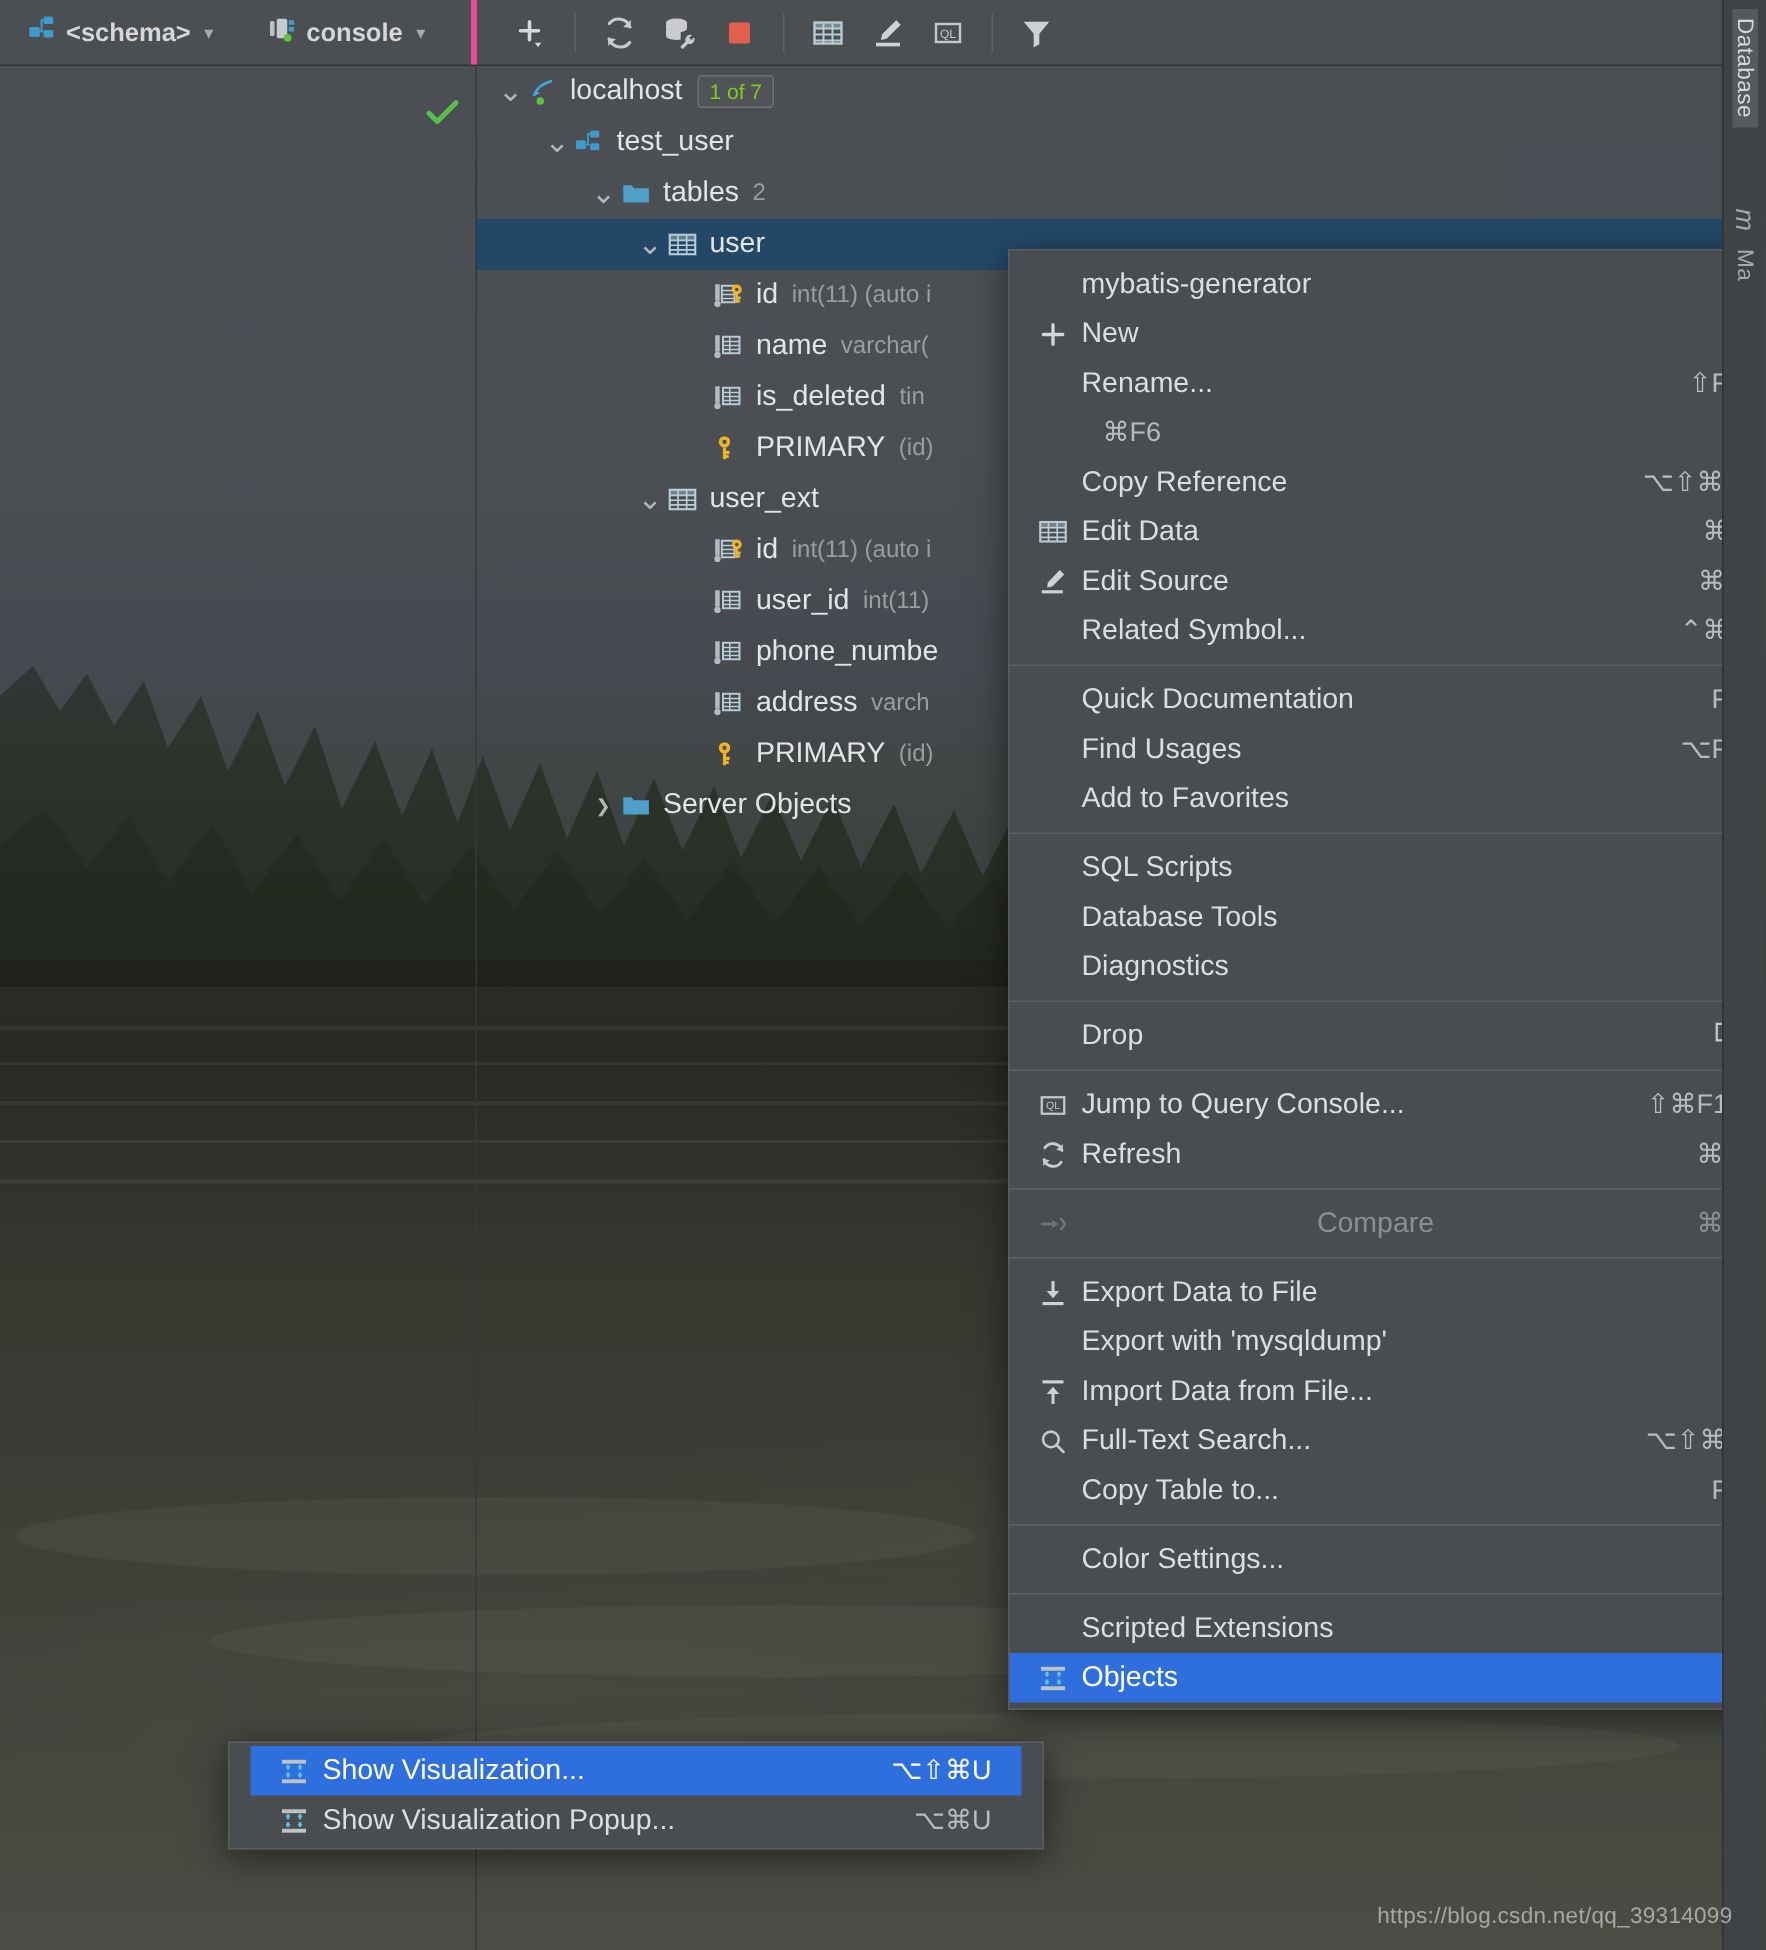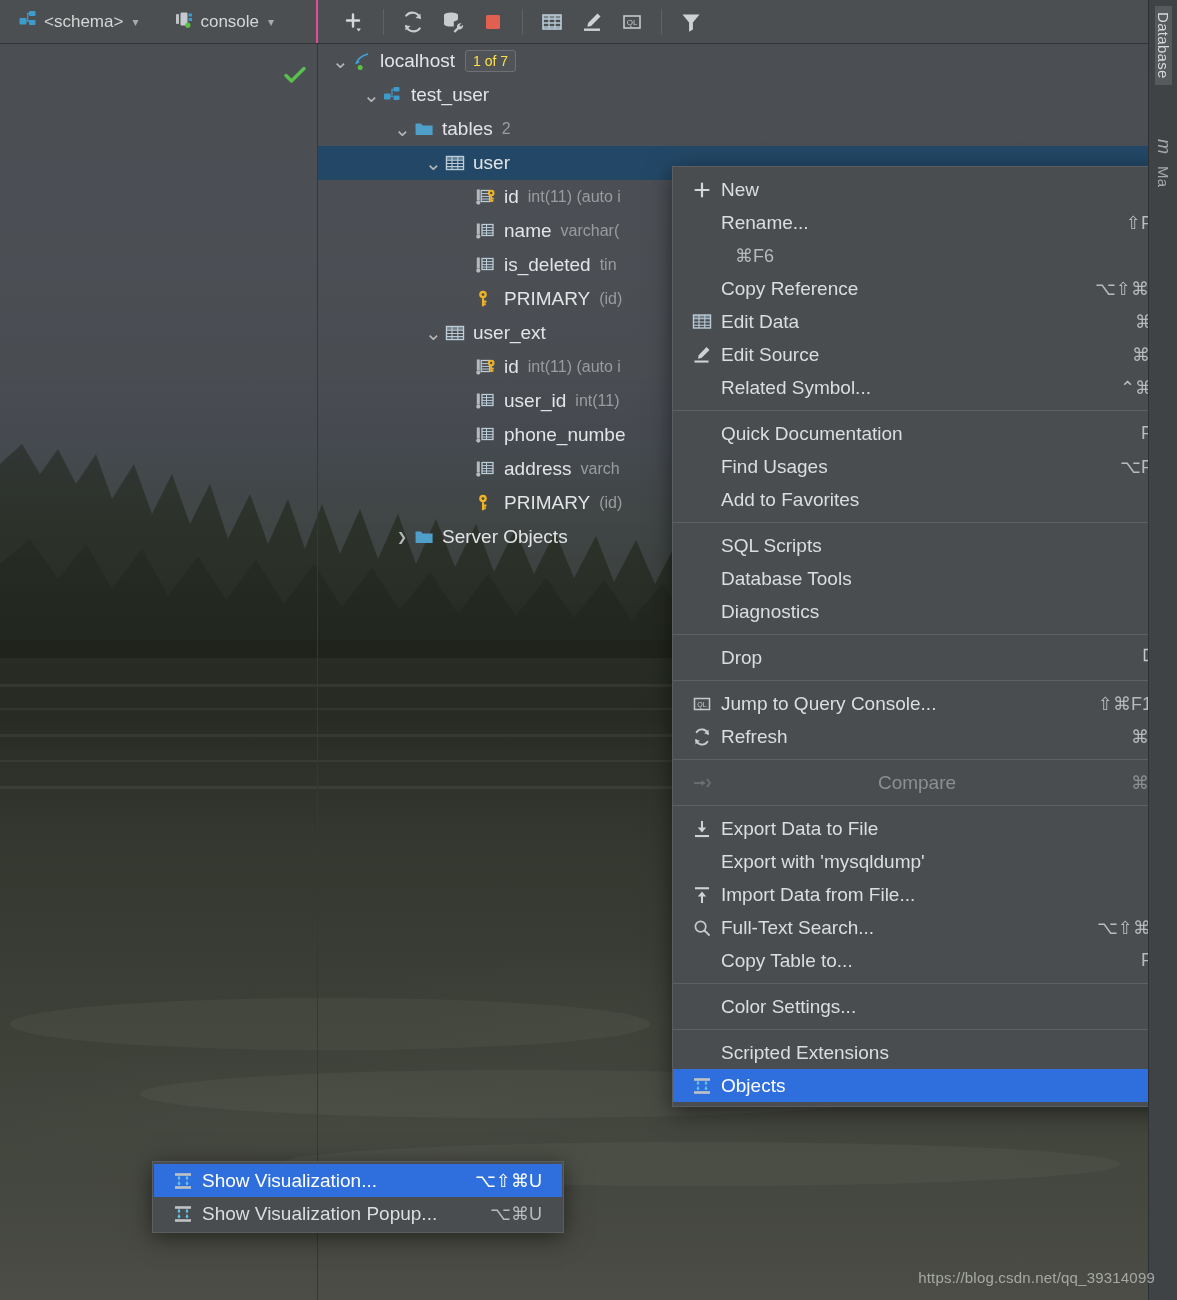--- a/index.html
+++ b/index.html
@@ -41,21 +41,21 @@
     opacity:.55;
   }
 
   
   #toolbar{
     position:absolute;left:0;top:0;width:1177px;height:44px;
     background:#4b4f52;border-bottom:1px solid #323537;box-sizing:border-box;
     display:flex;align-items:center;
   }
   #tb-left{width:318px;height:100%;display:flex;align-items:center;
-    border-right:2px solid #ec4899;box-sizing:border-box;padding-left:14px;}
+    border-right:4px solid #ec4899;box-sizing:border-box;padding-left:14px;font-weight:bold;}
   #tb-right{flex:1;height:100%;display:flex;align-items:center;padding-left:16px;}
   .chip{display:flex;align-items:center;gap:6px;color:#d6d6d6;font-size:17px;
     padding:3px 4px;border-radius:3px;cursor:default;white-space:nowrap;}
   .chip + .chip{margin-left:28px;}
   .caret{color:#a9aaab;font-size:12px;margin-left:3px;}
   .tb-btn{width:40px;height:40px;display:flex;align-items:center;justify-content:center;
     border-radius:3px;cursor:default;}
   .tb-sep{width:1px;height:26px;background:#5e6265;margin:0 9px;}
 
   
@@ -65,21 +65,21 @@
   }
   .row{position:relative;height:34px;display:flex;align-items:center;white-space:nowrap;}
   .row.sel{background:#234867;}
   .arrow{width:16px;text-align:center;color:#b4b6b8;font-size:13px;flex:0 0 16px;}
   .arrow.blank{visibility:hidden;}
   .ico{width:24px;height:20px;flex:0 0 24px;display:flex;align-items:center;justify-content:center;margin:0 6px 0 2px;}
   .lbl{color:#e3e4e5;}
   .meta{color:#9a9d9f;font-size:16px;margin-left:9px;}
   .badge{
     display:inline-block;margin-left:10px;padding:1px 7px;border:1px solid #6e7174;
-    border-radius:3px;color:#fde047;font-size:14px;line-height:18px;background:rgba(255,255,255,.03);
+    border-radius:3px;color:#84cc16;font-size:14px;line-height:18px;background:rgba(255,255,255,.03);
   }
 
   
   #ctxmenu{
     position:absolute;left:672px;top:166px;width:505px;
     background:#4a4d50;border:1px solid #5b5e61;border-left-color:#5b5e61;
     box-shadow:0 5px 22px rgba(0,0,0,.5);
     box-sizing:border-box;padding:6px 0 4px 0;
     font-size:19px;color:#dcddde;
   }
@@ -89,24 +89,24 @@
   .mi .mkey{color:#b9babb;font-size:18px;padding-left:18px;}
   .mi .msub{color:#c9cacb;font-size:11px;padding-left:14px;}
   .mi.hl{background:#2f6fdd;}
   .mi.hl .mlabel,.mi.hl .mkey,.mi.hl .msub{color:#ffffff;}
   .mi.dis .mlabel,.mi.dis .mkey{color:#8c8f91;text-align:center;}
   .mi.title .mlabel{color:#dcddde;}
   .msep{height:1px;background:#5e6164;margin:6px 0;}
 
   
   #submenu{
-    position:absolute;left:152px;top:1161px;width:412px;
+    position:absolute;left:152px;top:1161px;width:544px;
     background:#4a4d50;border:1px solid #5b5e61;
     box-shadow:0 5px 22px rgba(0,0,0,.5);
-    box-sizing:border-box;padding:2px 1px;
+    box-sizing:border-box;padding:2px 14px;
     font-size:19px;color:#dcddde;
   }
 
   
   #rightbar{
     position:absolute;right:0;top:0;width:29px;height:1300px;
     background:#3f4345;border-left:1px solid #2e3133;box-sizing:border-box;
     display:flex;flex-direction:column;align-items:center;padding-top:6px;
   }
   .vtab{writing-mode:vertical-rl;text-orientation:mixed;color:#d6d7d8;font-size:15px;
@@ -466,20 +466,24 @@
       <span class="ico">
         <svg width="20" height="20" viewBox="0 0 20 20">
           <path d="M1.5 4.5h5.5l1.6 2h10v9.5h-17z" fill="#4e9fca"></path>
         </svg>
       </span>
       <span class="lbl">Server Objects</span>
     </div>
   </div>
 
 <div id="ctxmenu">
+    <div class="mi title">
+      <span class="mico"></span>
+      <span class="mlabel">mybatis-generator</span>
+    </div>
     <div class="mi">
       <span class="mico">
         <svg width="20" height="20" viewBox="0 0 20 20">
           <path d="M3.5 10h13M10 3.5v13" stroke="#d5d7d8" stroke-width="2.2" stroke-linecap="round"></path>
         </svg>
       </span>
       <span class="mlabel">New</span>
       <span class="msub">▶</span>
     </div>
     <div class="mi">

